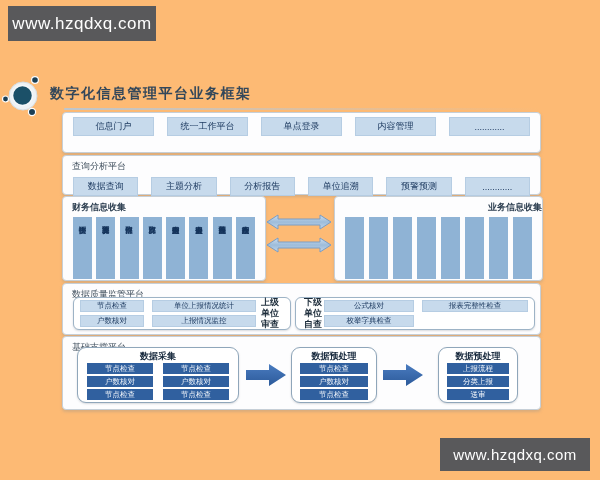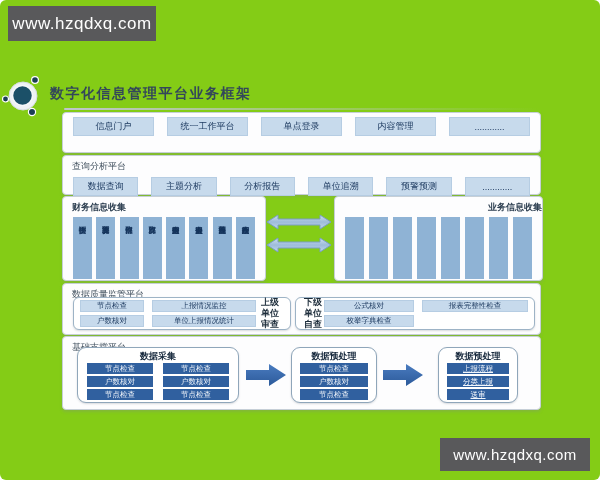--- a/index.html
+++ b/index.html
@@ -1,17 +1,17 @@
 <!DOCTYPE html>
 <html><head>
 <meta charset="utf-8">
 <style>
   html,body{margin:0;padding:0;background:#fff;}
-  .canvas{position:relative;width:600px;height:480px;background:#84cc16;overflow:hidden;
-          font-family:"Liberation Sans","DejaVu Sans",sans-serif;border-radius:6px;}
+  .canvas{position:relative;width:600px;height:480px;background:#fdba74;overflow:hidden;
+          font-family:"Liberation Sans","DejaVu Sans",sans-serif;}
   .watermark{position:absolute;background:#59595b;color:#fefefe;display:flex;align-items:center;
              justify-content:center;letter-spacing:.5px;}
   .wm-top{left:8px;top:6px;width:148px;height:35px;font-size:17px;}
   .wm-bottom{left:440px;top:438px;width:150px;height:33px;font-size:15px;}
   .logo{position:absolute;left:2px;top:73px;}
   .page-title{position:absolute;left:50px;top:85px;font-size:14px;font-weight:bold;
               color:#33475a;letter-spacing:1.5px;}
   .title-rule{position:absolute;left:64px;top:108px;width:476px;height:2px;border-radius:1px;
               background:linear-gradient(to right,#bfc6cc,rgba(255,255,255,0));}
   .band,.panel{position:absolute;border:1px solid #c6cfd7;border-radius:4px;background:#fdfdfe;
@@ -43,21 +43,21 @@
   .qlabel{font-size:9px;font-weight:bold;color:#1c2c3a;width:36px;text-align:center;line-height:1.2;
           word-break:break-all;margin:0 2px;}
   .sband{top:336px;height:72px;}
   .sbox{position:absolute;top:10px;height:56px;border:1px solid #8fa6ba;border-radius:9px;background:#fff;
         box-shadow:0 1px 2px rgba(125,135,145,.3);box-sizing:border-box;padding-top:2px;}
   .sbox-title{font-size:9px;font-weight:bold;color:#16283c;text-align:center;height:13px;line-height:13px;}
   .scols{display:flex;justify-content:center;gap:10px;}
   .scol{display:flex;flex-direction:column;gap:2px;}
   .schip{height:11px;background:#30609f;color:#f2f6fb;font-size:7.5px;display:flex;align-items:center;
          justify-content:center;white-space:nowrap;}
-  .sc-w1{width:66px;}.sc-w2{width:68px;}.sc-w3{width:62px;text-decoration:underline;}
+  .sc-w1{width:66px;}.sc-w2{width:68px;}.sc-w3{width:62px;}
   .g1{left:14px;width:162px;}
   .g2{left:228px;width:86px;}
   .g3{left:375px;width:80px;}
   .flow-arrow{position:absolute;top:27px;}
   .fa1{left:183px;}.fa2{left:320px;}
 </style>
 </head>
 <body>
 
 <div class="canvas">
@@ -135,22 +135,22 @@
       <div class="vcol">投资报表</div>
     </div>
   </div>
 
   <div class="band qband">
     <div class="band-title">数据质量监管平台</div>
     <div class="qbox qbox-left">
       <div class="qgrid">
         <div class="qchip qc-a">节点检查</div>
         <div class="qchip qc-a">户数核对</div>
+        <div class="qchip qc-b">单位上报情况统计</div>
         <div class="qchip qc-b">上报情况监控</div>
-        <div class="qchip qc-b">单位上报情况统计</div>
       </div>
       <div class="qlabel">上级单位审查</div>
     </div>
     <div class="qbox qbox-right">
       <div class="qlabel">下级单位自查</div>
       <div class="qgrid">
         <div class="qchip qc-c">公式核对</div>
         <div class="qchip qc-c">枚举字典检查</div>
         <div class="qchip qc-d">报表完整性检查</div>
       </div>

